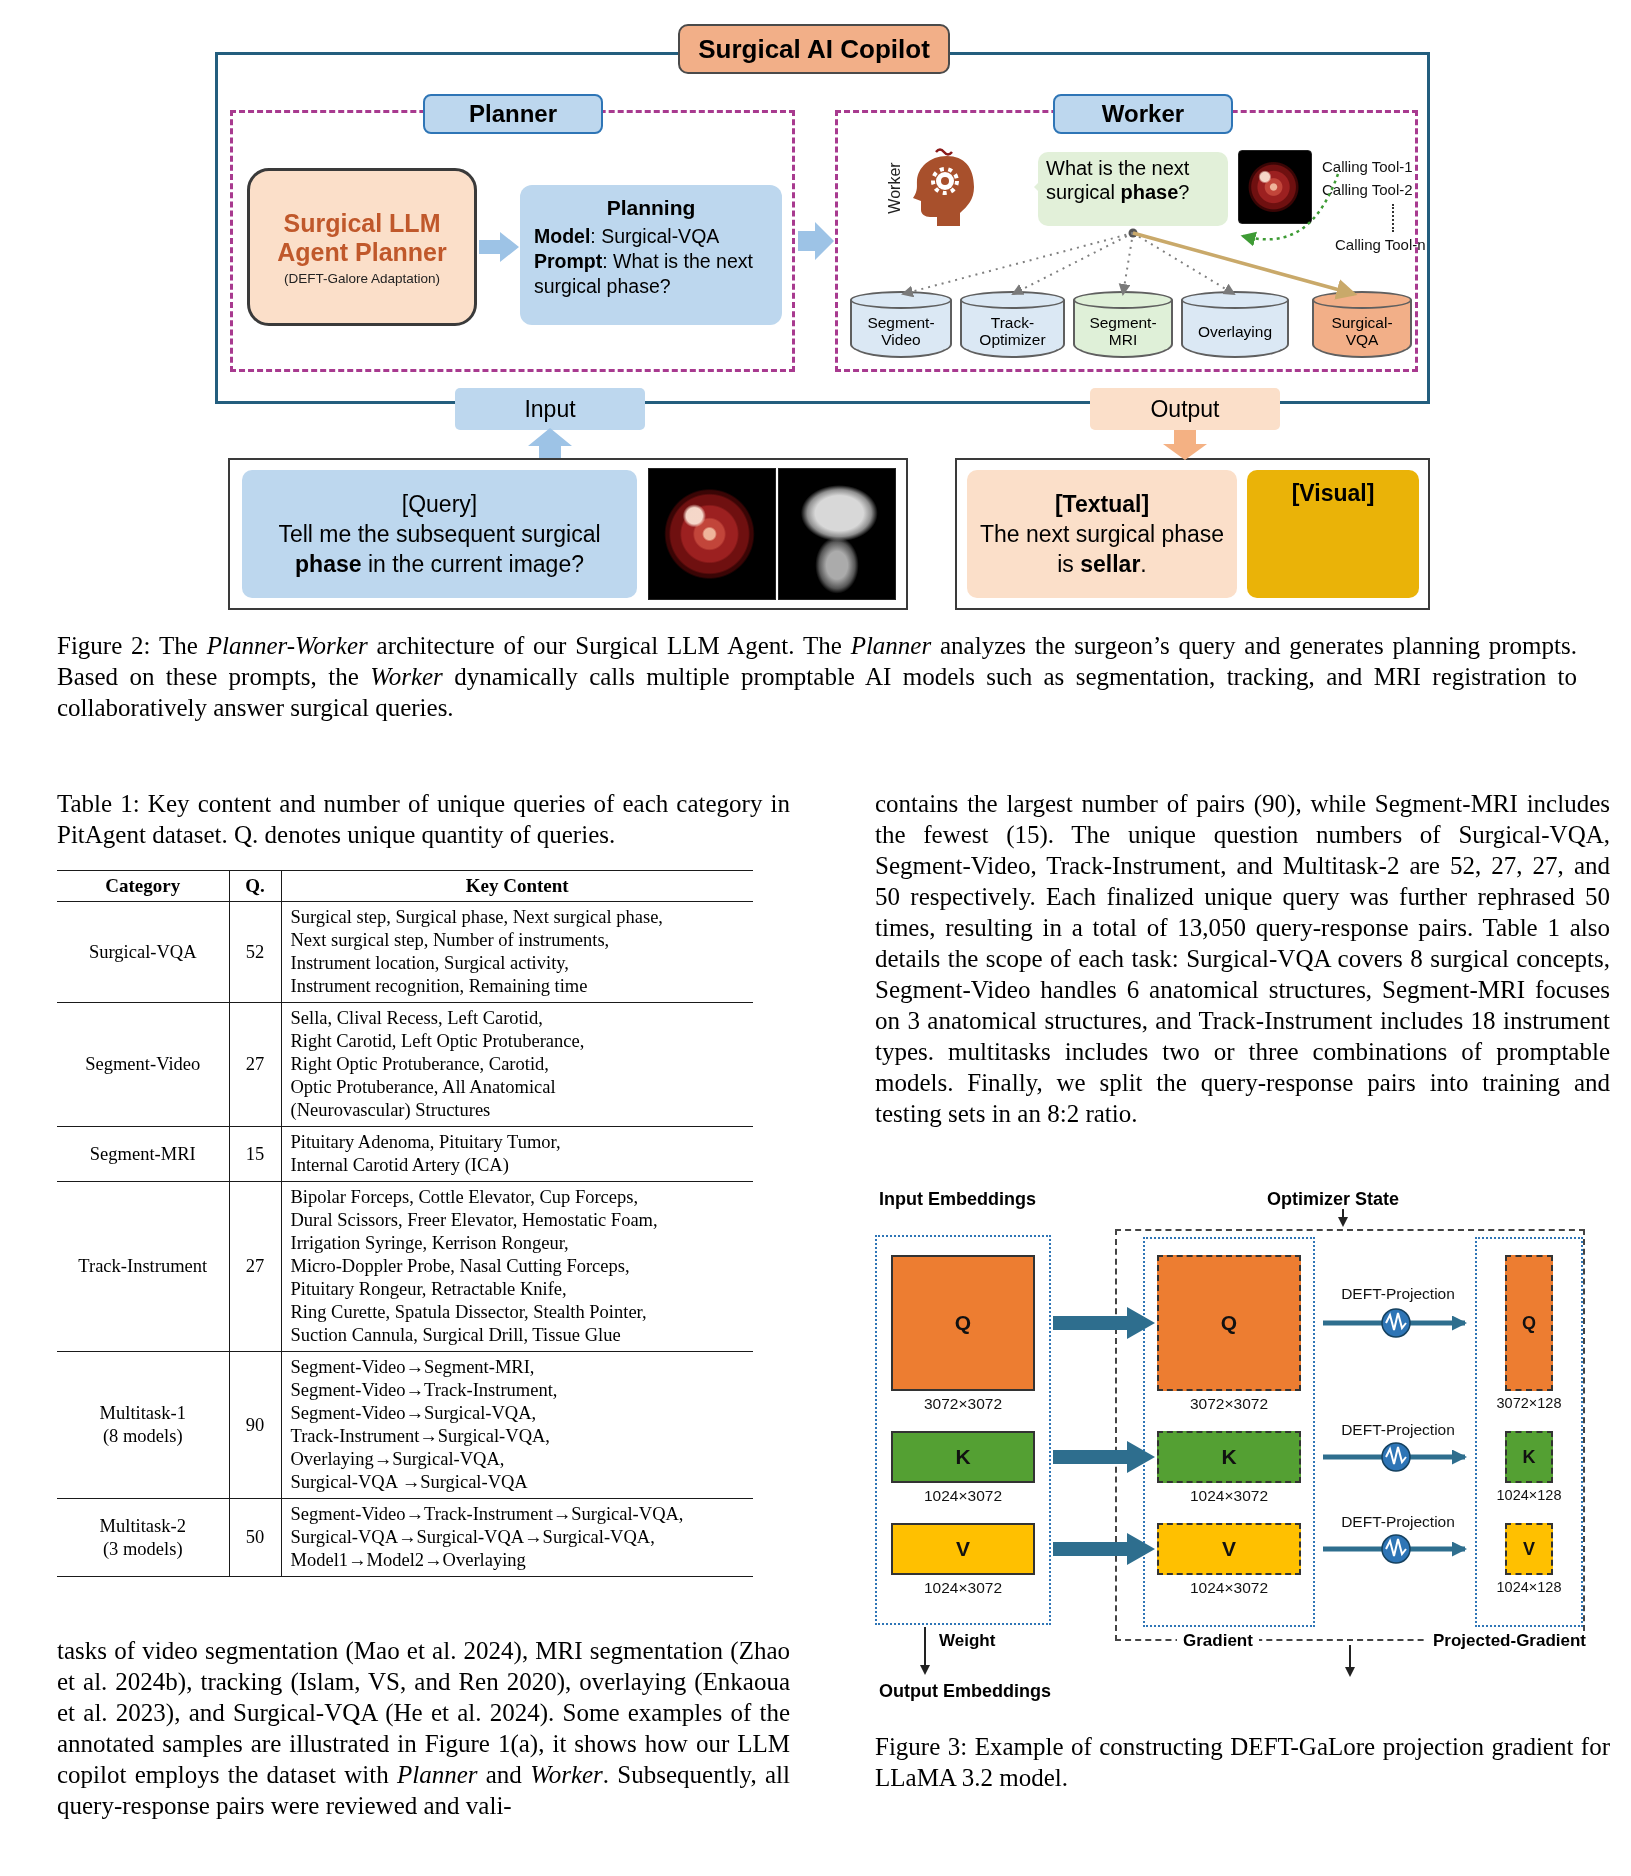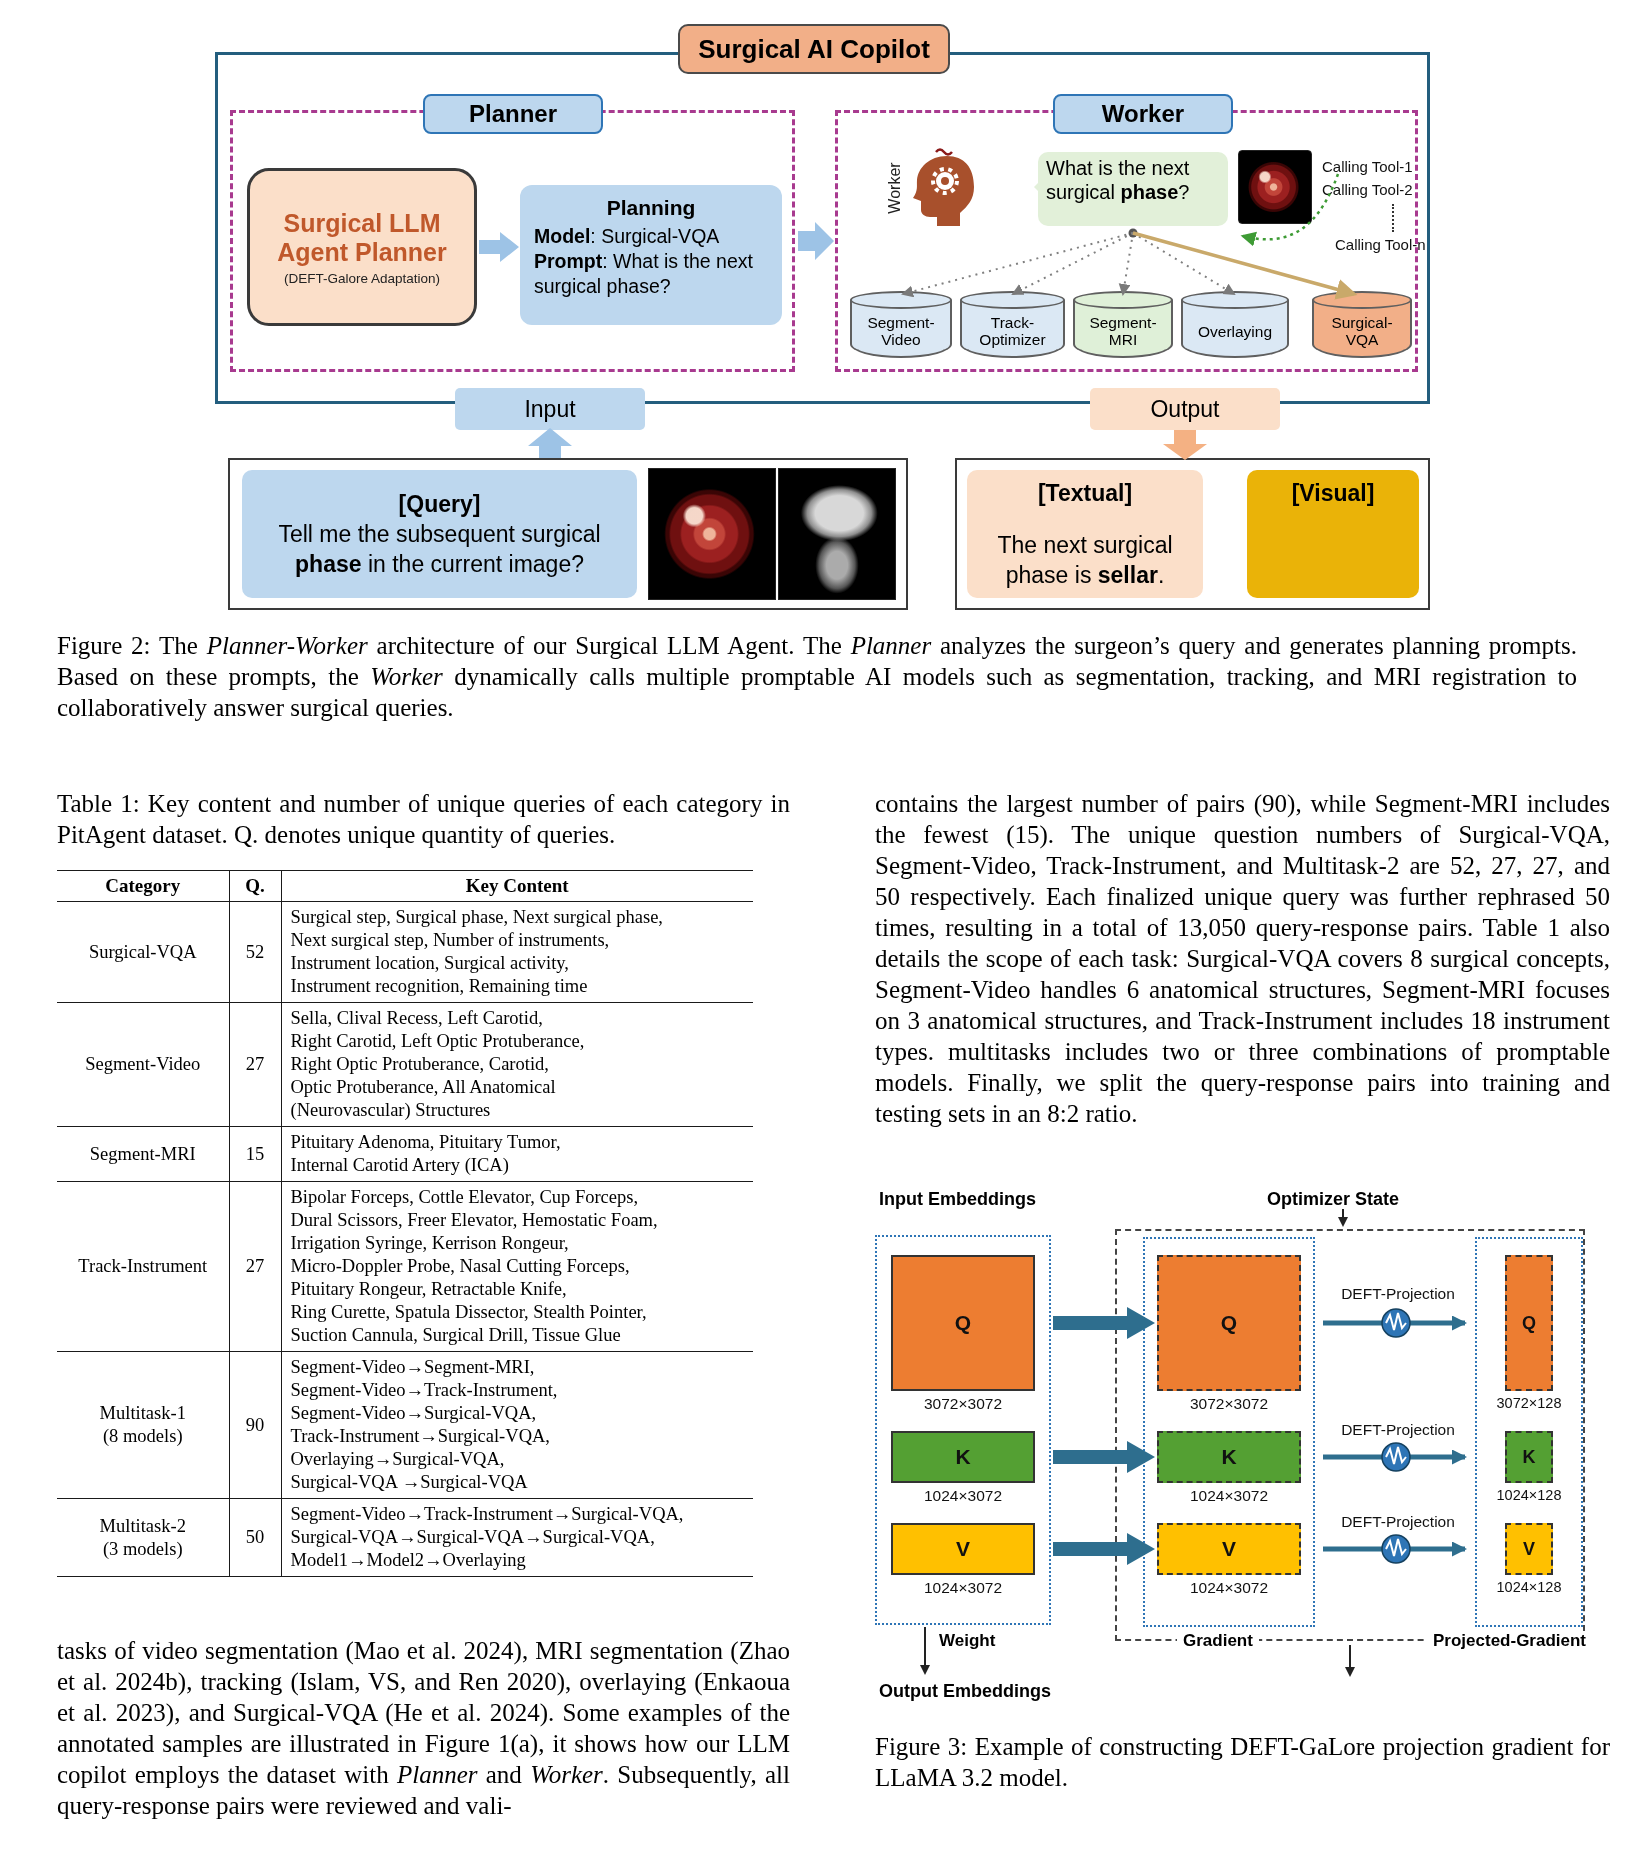--- a/index.html
+++ b/index.html
@@ -168,28 +168,28 @@
 
   <div class="ab ctr io-tab" style="left:455px;top:388px;width:190px;height:42px;background:#BDD7EE;">
       <span>Input</span>
     </div>
   <div class="ab ctr io-tab" style="left:1090px;top:388px;width:190px;height:42px;background:#FBDFC9;">
       <span>Output</span>
     </div>
 
   <div class="ab bottom-frame" style="left:228px;top:458px;width:680px;height:152px;"></div>
   <div class="ab ctr qbox" style="left:242px;top:470px;width:395px;height:128px;">
-    <div style="font-weight:bold;">[Query]</div>
+    <div style="font-weight:normal;">[Query]</div>
     <div><span>Tell me the subsequent surgical </span><b>phase</b><span> in the current image?</span></div>
   </div>
   <div class="ab img-endo" style="left:648px;top:468px;width:128px;height:132px;"></div>
   <div class="ab img-mri" style="left:778px;top:468px;width:118px;height:132px;"></div>
 
   <div class="ab bottom-frame" style="left:955px;top:458px;width:475px;height:152px;"></div>
-  <div class="ab ctr qbox" style="left:967px;top:470px;width:236px;height:128px;background:#FBDFC9;justify-content:space-between;">
+  <div class="ab ctr qbox" style="left:967px;top:470px;width:270px;height:128px;background:#FBDFC9;">
     <div style="font-weight:bold;">[Textual]</div>
     <div><span>The next surgical phase is </span><b>sellar</b><span>.</span></div>
   </div>
   <div class="ab qbox" style="left:1247px;top:470px;width:172px;height:128px;background:#eab308;align-items:center;display:flex;">
     <div style="font-weight:bold;width:100%;text-align:center;align-self:flex-start;">[Visual]</div>
   </div>
 
   <svg class="ab" style="left:0;top:0;z-index:5;pointer-events:none;" width="1631" height="618" viewBox="0 0 1631 618">
     <defs>
       <marker id="mGray" markerWidth="8" markerHeight="8" refX="5" refY="3" orient="auto">

